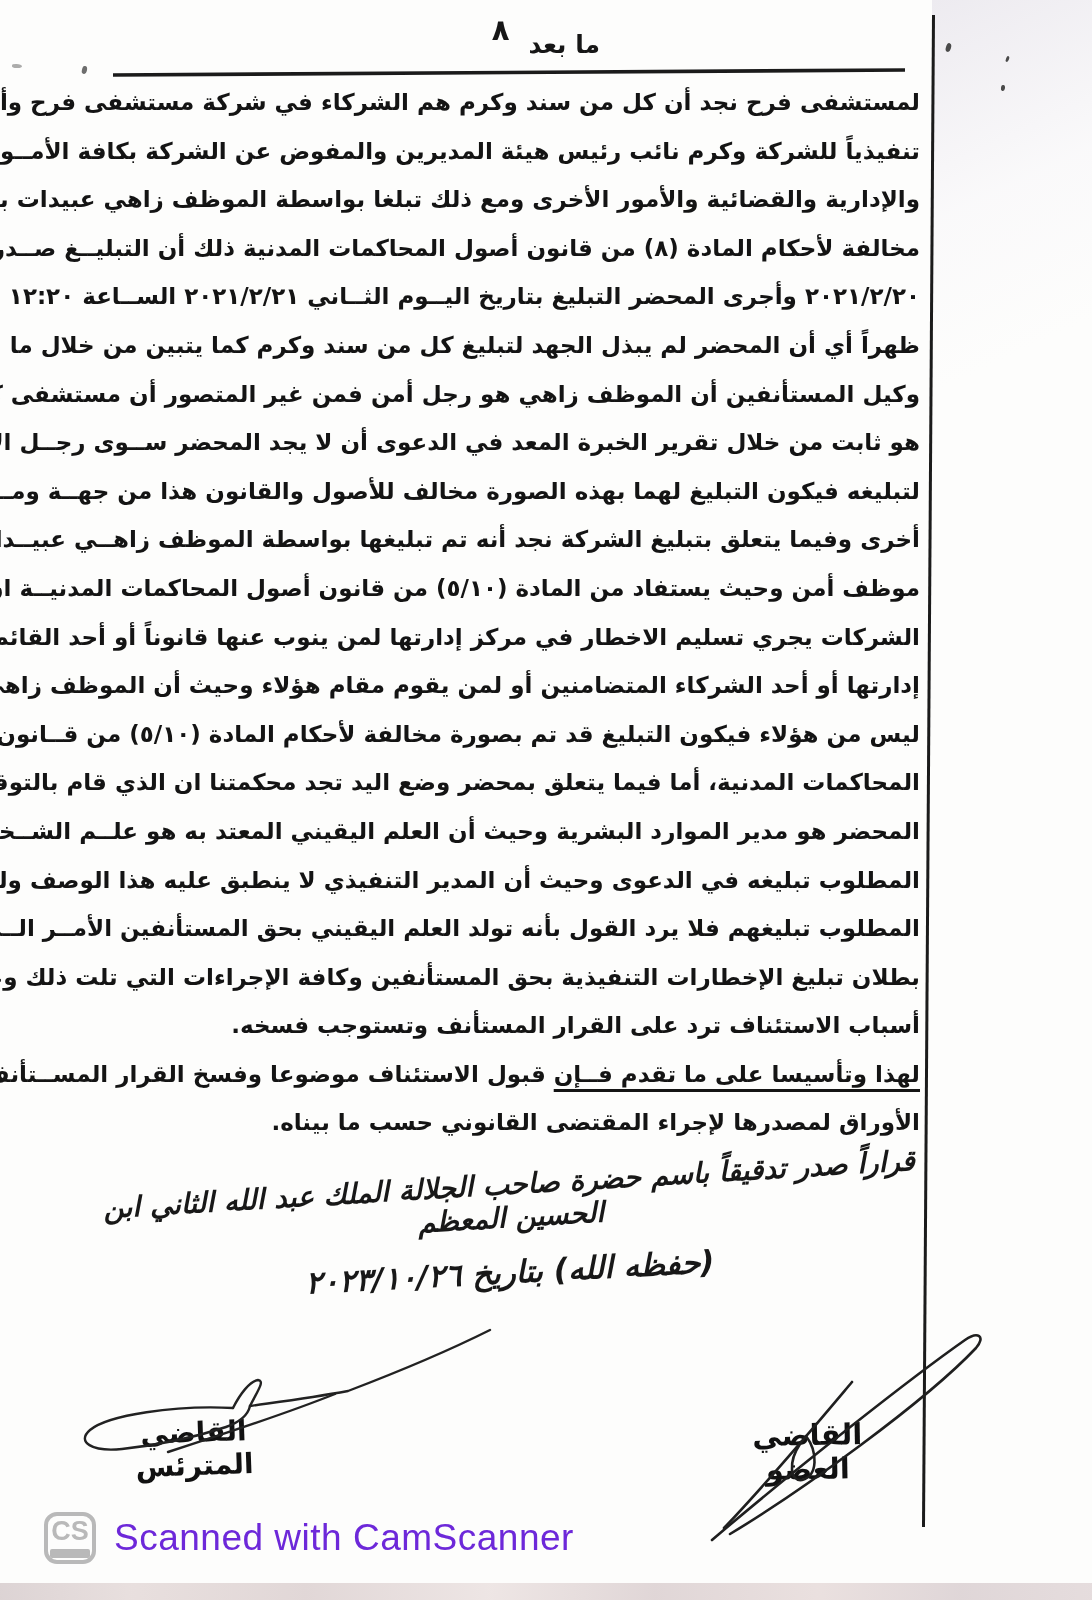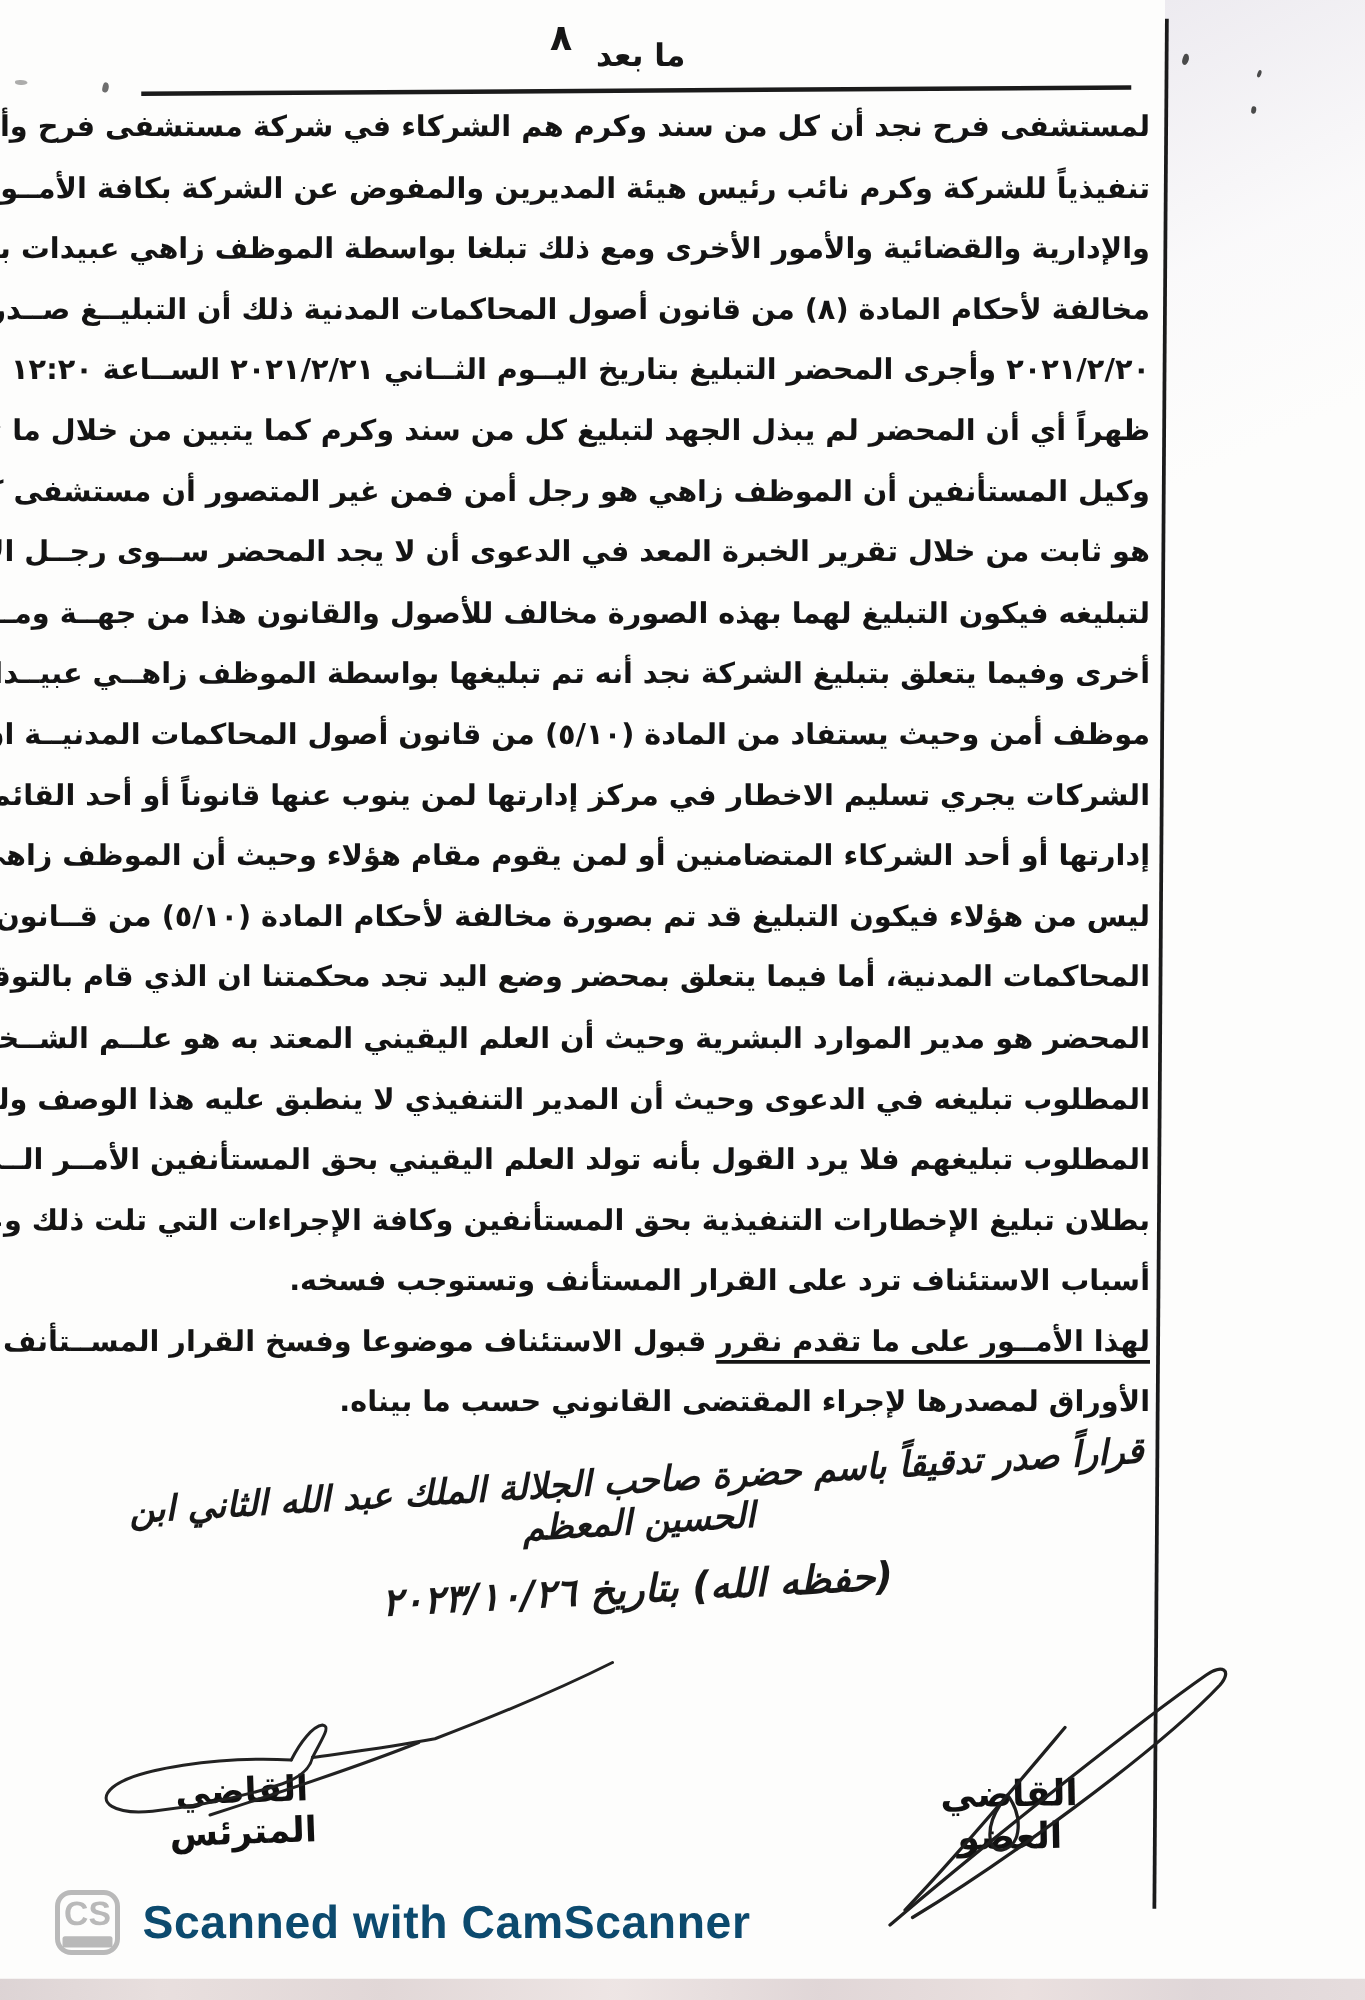--- a/index.html
+++ b/index.html
@@ -14,21 +14,21 @@
   }
   
   .corner-shade{
     position:absolute;right:0;top:0;width:160px;height:560px;
     background:linear-gradient(155deg, rgba(224,220,230,.55) 0%, rgba(244,242,247,.35) 35%, rgba(255,255,255,0) 62%);
     pointer-events:none;
   }
   
   .header{
     position:absolute;top:26px;left:440px;width:160px;height:50px;
-    direction:rtl;text-align:left;color:#161616;
+    direction:rtl;text-align:right;color:#161616;
   }
   .header .t{font-size:25px;font-weight:bold;letter-spacing:1px;}
   .header .n{font-size:29px;font-weight:bold;position:relative;top:-13px;margin-right:14px;display:inline-block;}
   
   .bodytext{
     position:absolute;top:78px;left:76px;width:844px;
     direction:rtl;color:#141414;
   }
   .bline{
     height:48.6px;line-height:48.6px;
@@ -66,21 +66,21 @@
   .watermark{
     position:absolute;left:44px;top:1510px;height:56px;display:flex;align-items:center;
     font-family:"Liberation Sans", sans-serif;color:#b9b9b9;
   }
   .cs-logo{
     position:relative;width:44px;height:44px;border:4px solid #b9b9b9;border-radius:13px;
     display:flex;align-items:flex-start;justify-content:center;box-sizing:content-box;
   }
   .cs-logo .cs-text{font-size:27px;font-weight:bold;line-height:31px;letter-spacing:0px;color:#b9b9b9;}
   .cs-logo .cs-bar{position:absolute;left:2px;right:2px;bottom:2px;height:9px;background:#b9b9b9;border-radius:2px;}
-  .wm-text{margin-left:18px;font-size:37px;color:#0c4a6e;letter-spacing:.5px;white-space:nowrap;font-weight:bold;}
+  .wm-text{margin-left:18px;font-size:37px;color:#6d28d9;letter-spacing:.5px;white-space:nowrap;}
   
   .edge-band{
     position:absolute;left:0;bottom:0;width:1092px;height:17px;
     background:linear-gradient(90deg,#d9cfd0 0%,#e6dcdb 12%,#ded3d3 28%,#ece3e2 45%,#ddd2d3 60%,#e8dddc 75%,#dcd2d4 88%,#e3d9da 100%);
     opacity:.9;
   }
 </style>
 </head>
 <body>
 
@@ -108,21 +108,21 @@
     <div class="bline">الشركات يجري تسليم الاخطار في مركز إدارتها لمن ينوب عنها قانوناً أو أحد القائمين علــى</div>
     <div class="bline">إدارتها أو أحد الشركاء المتضامنين أو لمن يقوم مقام هؤلاء وحيث أن الموظف زاهي عبيدات</div>
     <div class="bline">ليس من هؤلاء فيكون التبليغ قد تم بصورة مخالفة لأحكام المادة (٥/١٠) من قــانون أصــول</div>
     <div class="bline">المحاكمات المدنية، أما فيما يتعلق بمحضر وضع اليد تجد محكمتنا ان الذي قام بالتوقيع علــى</div>
     <div class="bline">المحضر هو مدير الموارد البشرية وحيث أن العلم اليقيني المعتد به هو علــم الشــخص ذاتــه</div>
     <div class="bline">المطلوب تبليغه في الدعوى وحيث أن المدير التنفيذي لا ينطبق عليه هذا الوصف وليس مــن</div>
     <div class="bline">المطلوب تبليغهم فلا يرد القول بأنه تولد العلم اليقيني بحق المستأنفين الأمــر الــذي يقتضــي</div>
     <div class="bline">بطلان تبليغ الإخطارات التنفيذية بحق المستأنفين وكافة الإجراءات التي تلت ذلك وعليــه فــإن</div>
     <div class="bline end">أسباب الاستئناف ترد على القرار المستأنف وتستوجب فسخه.</div>
     <div class="bline decision">
-      <span class="lead">لهذا الأمــور على ما تقدم نقرر</span>
+      <span class="lead">لهذا وتأسيسا على ما تقدم فــإن</span>
       <span>قبول الاستئناف موضوعا وفسخ القرار المســتأنف وإعــادة</span>
     </div>
     <div class="bline end">الأوراق لمصدرها لإجراء المقتضى القانوني حسب ما بيناه.</div>
   </div>
 
   <div class="royal l1">قراراً صدر تدقيقاً باسم حضرة صاحب الجلالة الملك عبد الله الثاني ابن الحسين المعظم</div>
   <div class="royal l2">(حفظه الله) بتاريخ ٢٠٢٣/١٠/٢٦</div>
 
   <div class="siglabel member">القاضي العضو</div>
   <div class="siglabel presiding">القاضي المترئس</div>

